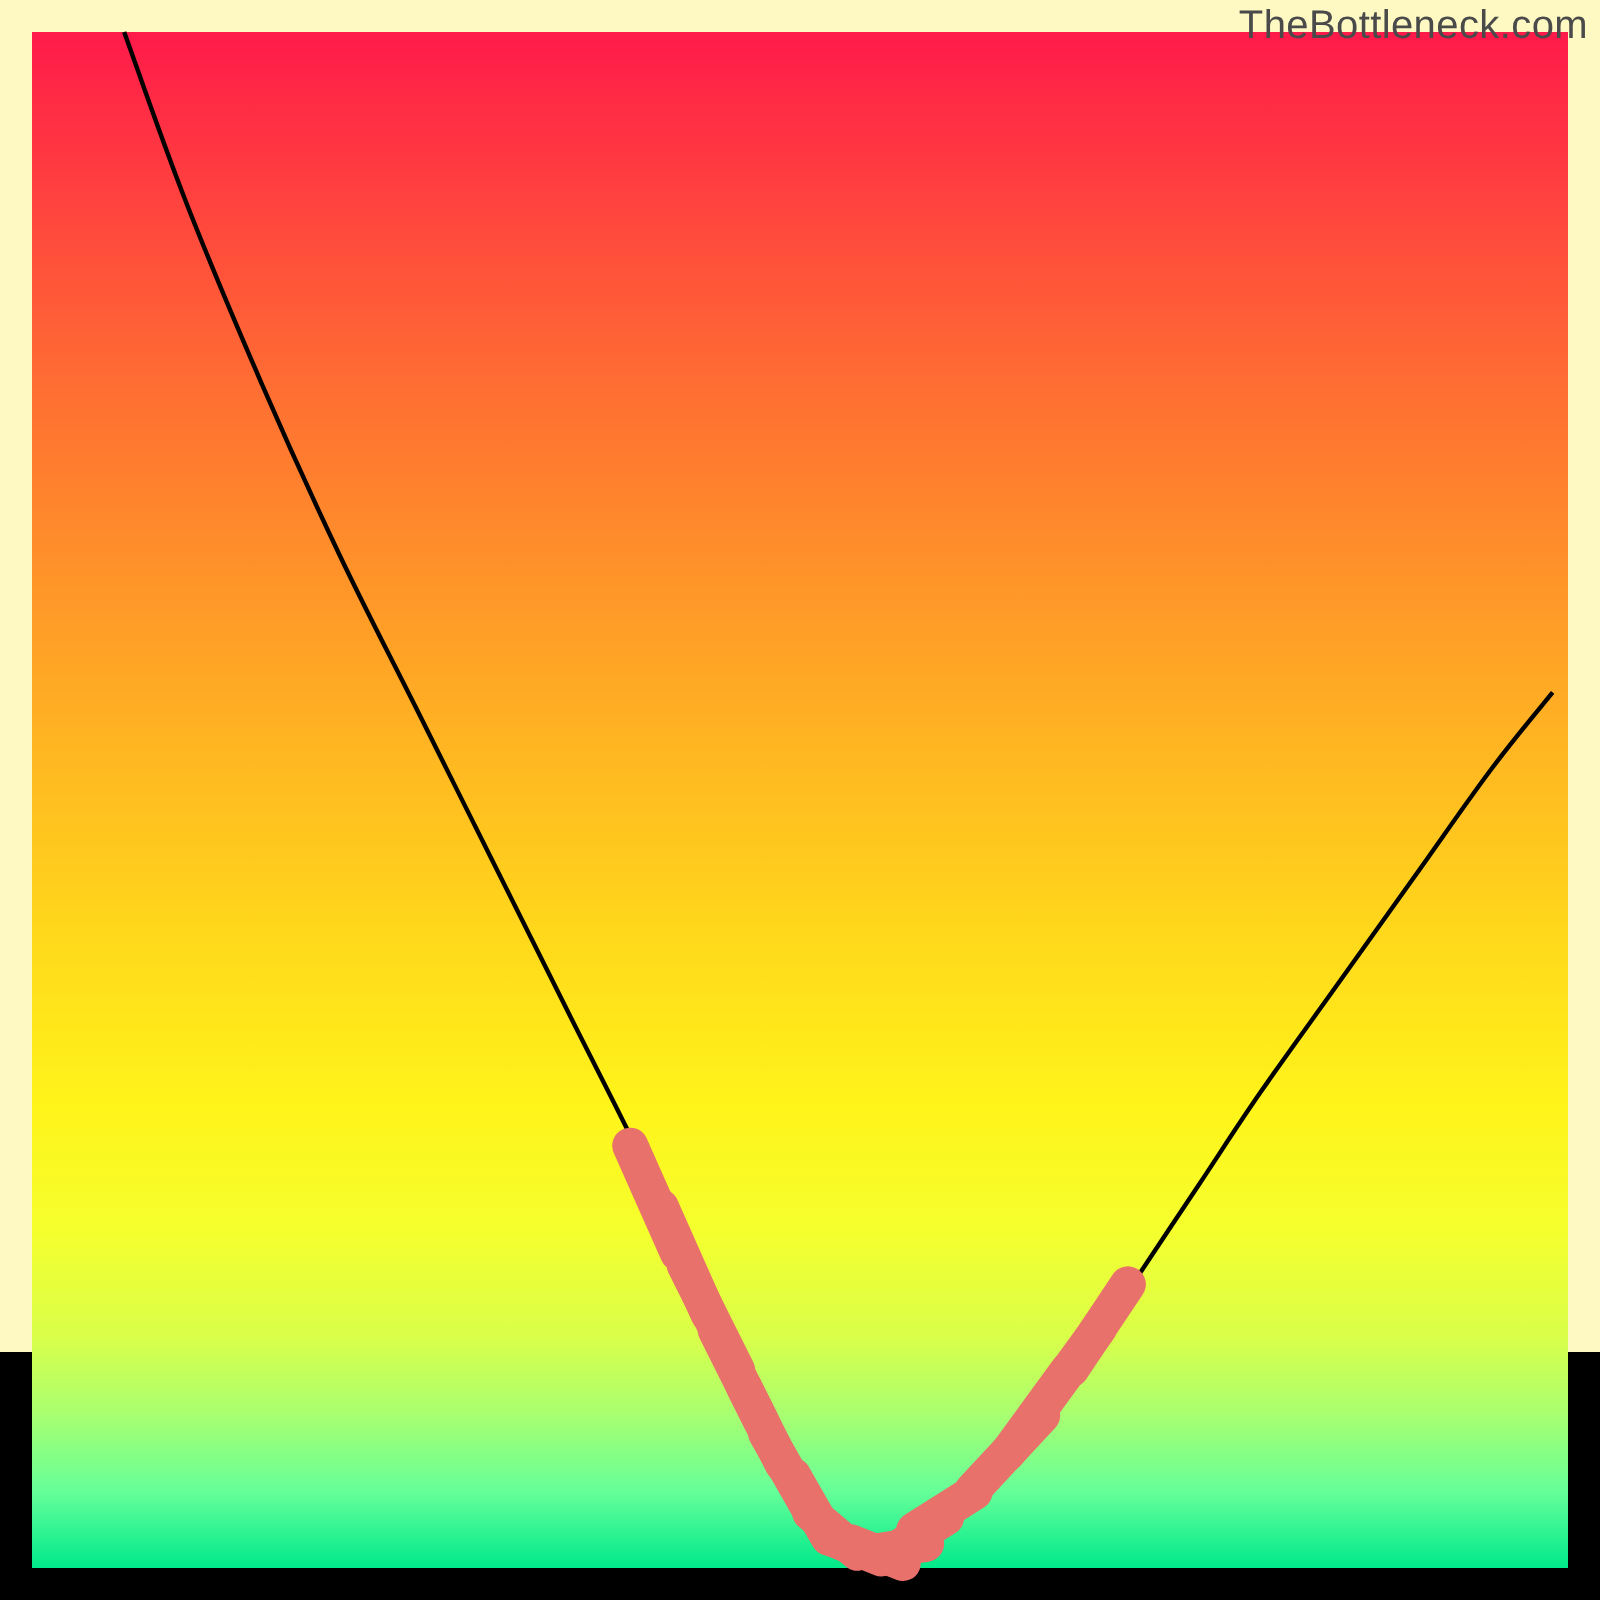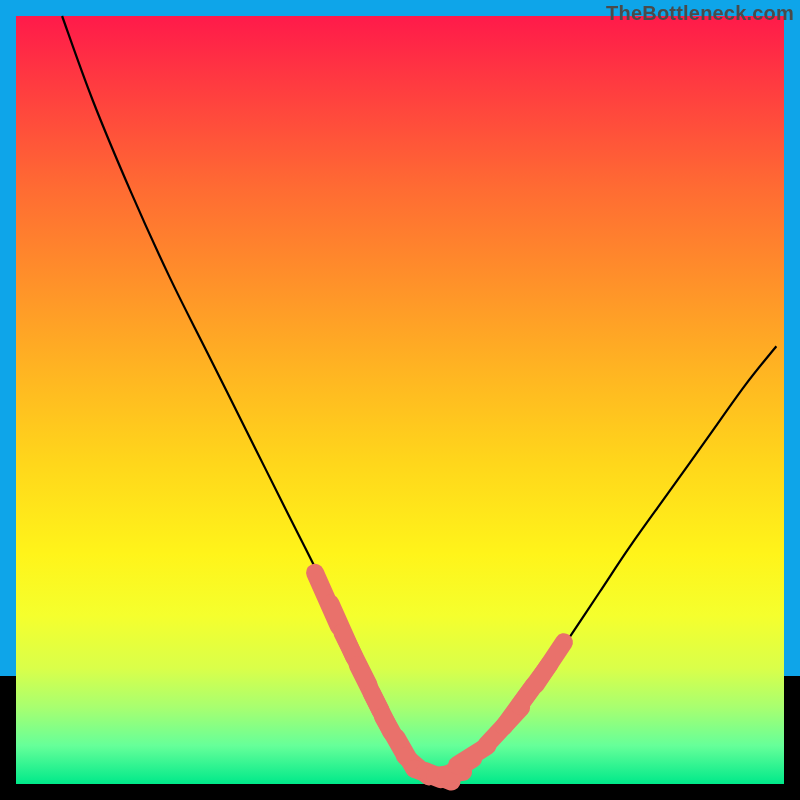--- a/index.html
+++ b/index.html
@@ -1,22 +1,21 @@
 <!DOCTYPE html>
 <html><head>
 <meta charset="utf-8">
 <style>
   * { margin: 0; padding: 0; box-sizing: border-box; }
   html, body { width: 800px; height: 800px; overflow: hidden; background: #000; }
   .frame {
     position: relative;
     width: 800px;
     height: 676px;
-    background: #0ea5e9;
-    font-weight: bold;
+    background: #fef9c3;
   }
   .plot-area {
     position: absolute;
     left: 16px;
     top: 16px;
     width: 768px;
     height: 768px;
     background: linear-gradient(to bottom,
       #ff1a4a 0%,
       #ff3f3f 10%,

